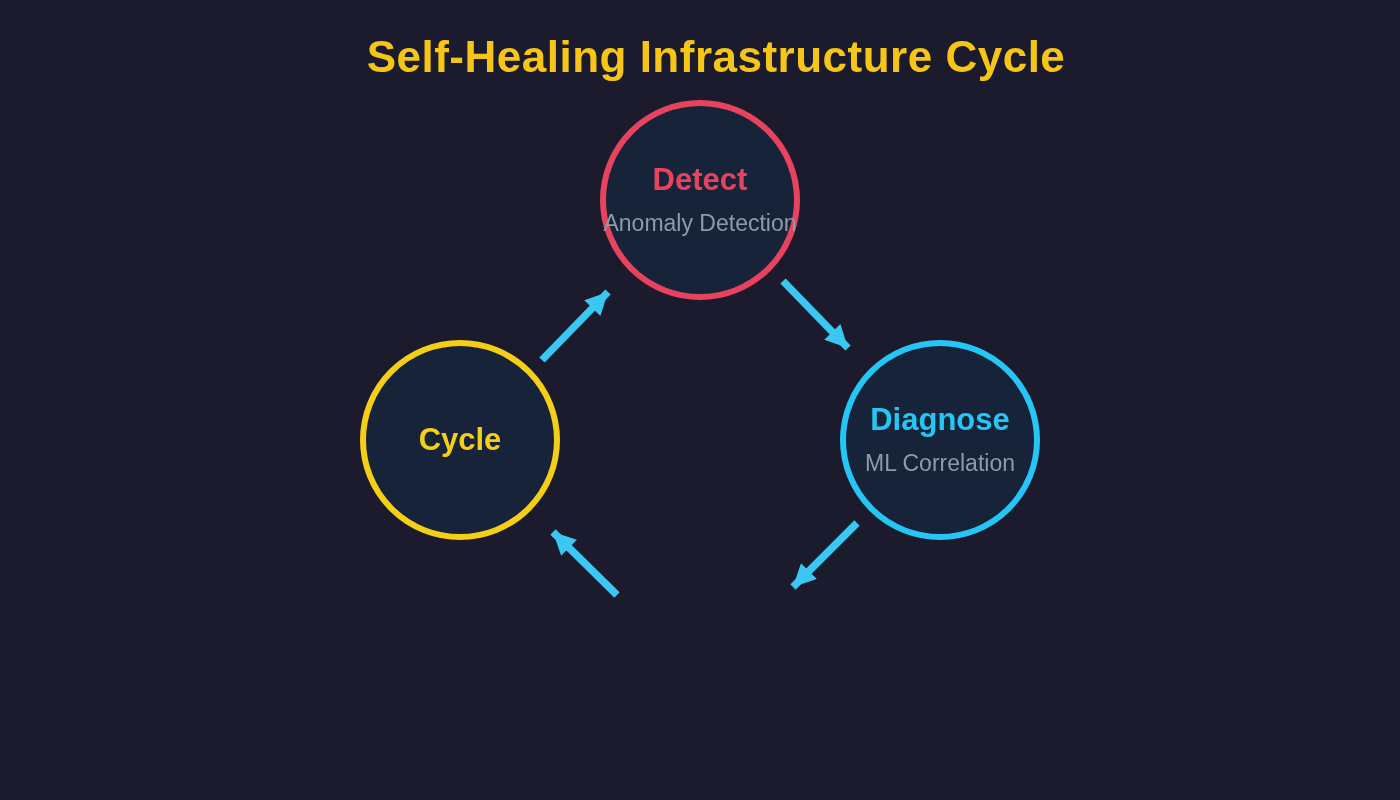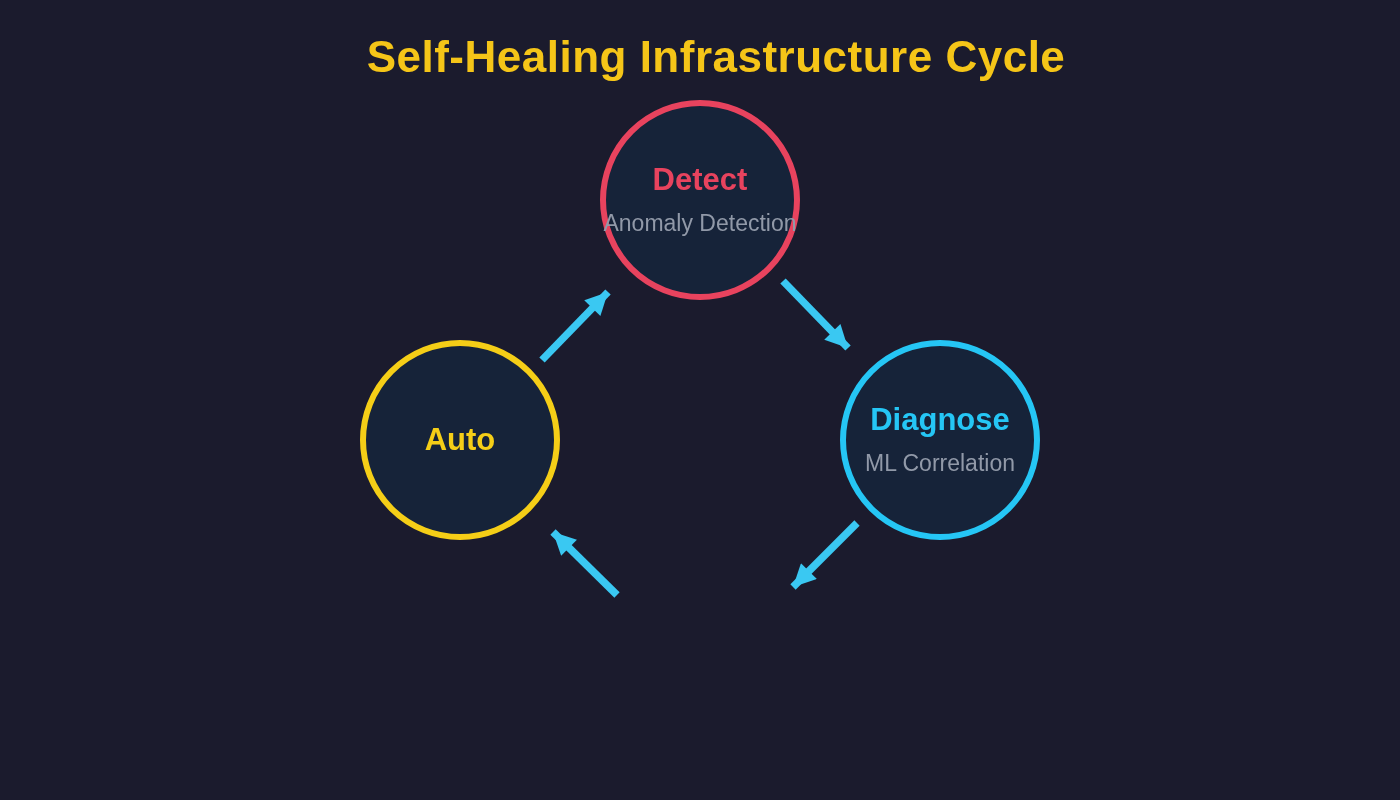--- a/index.html
+++ b/index.html
@@ -86,16 +86,16 @@
     <div class="node-sublabel">ML Correlation</div>
   </div>
 
   <div class="node" id="node-detect" style="left: 600px; top: 100px; border-color: rgb(232, 67, 94);">
     <div class="node-label" style="color: rgb(232, 67, 94);">Detect</div>
     <div class="node-sublabel">Anomaly Detection</div>
   </div>
 
 
   <div class="node" id="node-learn" style="left: 360px; top: 340px; border-color: rgb(245, 206, 23);">
-    <div class="node-label" style="color: rgb(245, 206, 23);">Auto</div>
+    <div class="node-label" style="color: rgb(245, 206, 23);">Cycle</div>
   </div>
 
 </div>
 
 </body></html>

